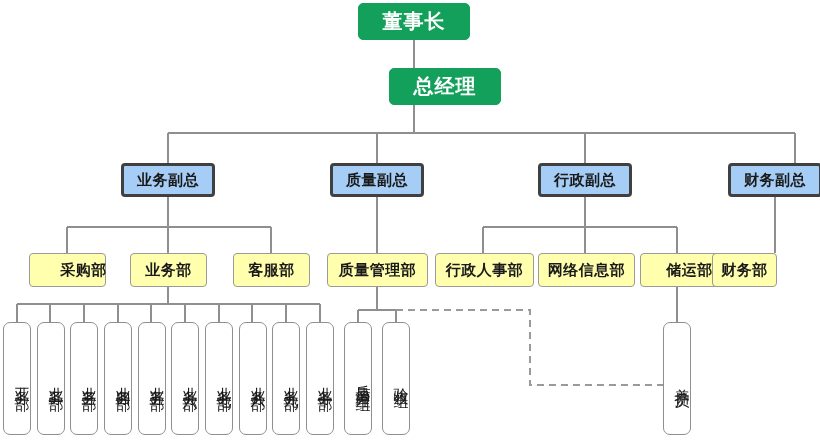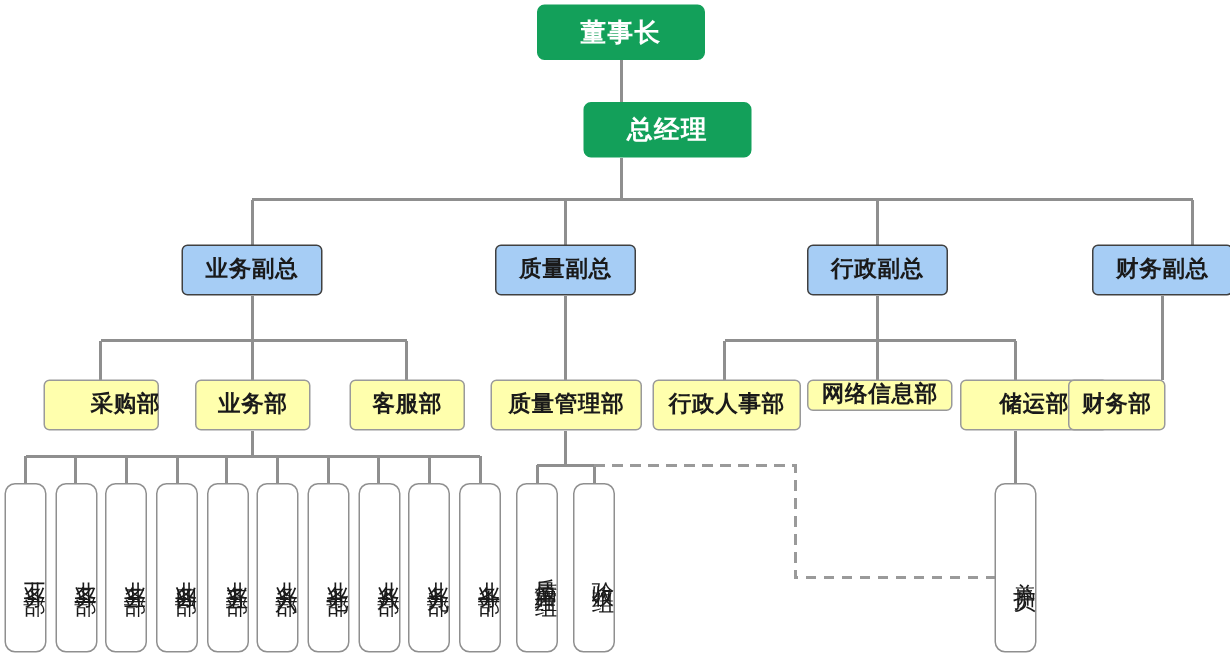--- a/index.html
+++ b/index.html
@@ -29,29 +29,29 @@
     text-align:center;
     line-height:1.12;
     white-space:nowrap;
   }
   
   .node.exec{
     background:#13a05a;
     color:#ffffff;
     border:1px solid #13a05a;
     border-radius:5px;
-    font-size:17px;
+    font-size:20px;
     font-weight:bold;
     letter-spacing:1px;
   }
   
   .node.vp{
     background:#a6cdf5;
     color:#1a1a1a;
-    border:1px solid #404040;
+    border:3px solid #404040;
     border-radius:4px;
     font-size:15px;
     font-weight:bold;
     letter-spacing:0.5px;
   }
   
   .node.dept{
     background:#ffffad;
     color:#1a1a1a;
     border:1px solid #9a9a9a;
@@ -164,21 +164,21 @@
   </div>
   <div class="node dept" style="left:233px;top:253px;width:77px;height:34px;">
     <span>客服部</span>
   </div>
   <div class="node dept" style="left:327px;top:253px;width:101px;height:34px;">
     <span>质量管理部</span>
   </div>
   <div class="node dept" style="left:435px;top:253px;width:99px;height:34px;">
     <span>行政人事部</span>
   </div>
-  <div class="node dept" style="left:538px;top:253px;width:97px;height:21px;">
+  <div class="node dept" style="left:538px;top:253px;width:97px;height:34px;">
     <span>网络信息部</span>
   </div>
   <div class="node dept" style="left:640px;top:253px;width:99px;height:34px;">
     <span>储运部</span>
   </div>
   <div class="node dept" style="left:712px;top:253px;width:65px;height:34px;">
     <span>财务部</span>
   </div>
 
   <div class="node team" style="left:3px;top:322px;width:28px;height:113px;">

